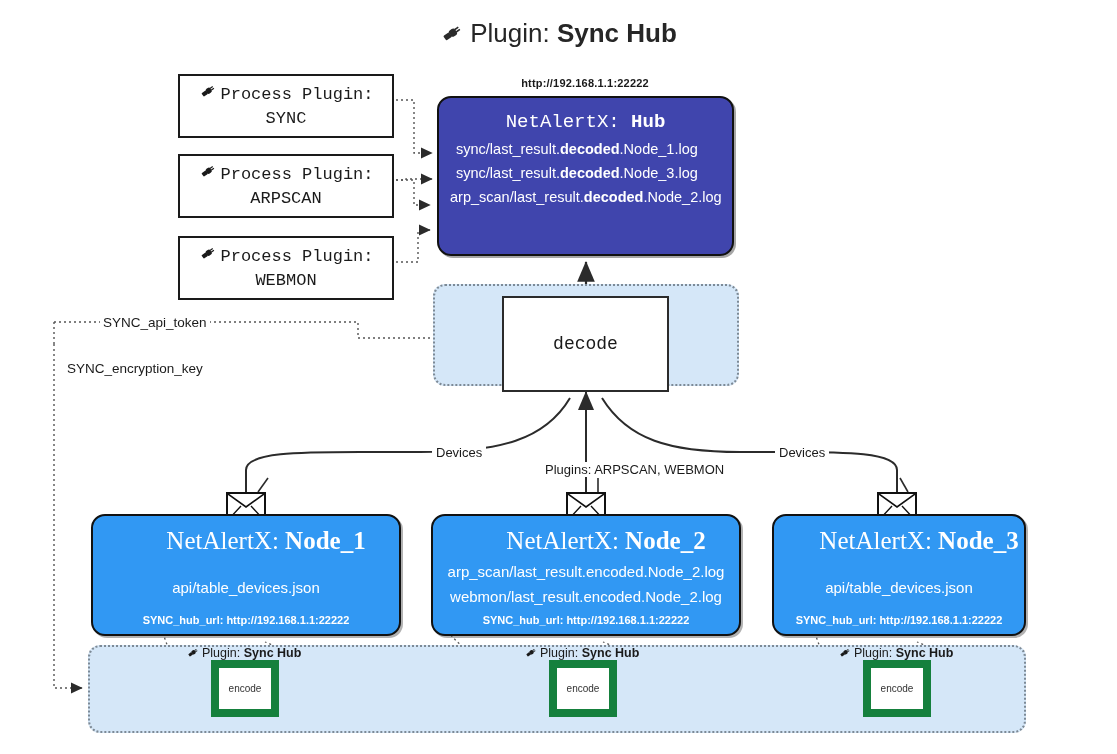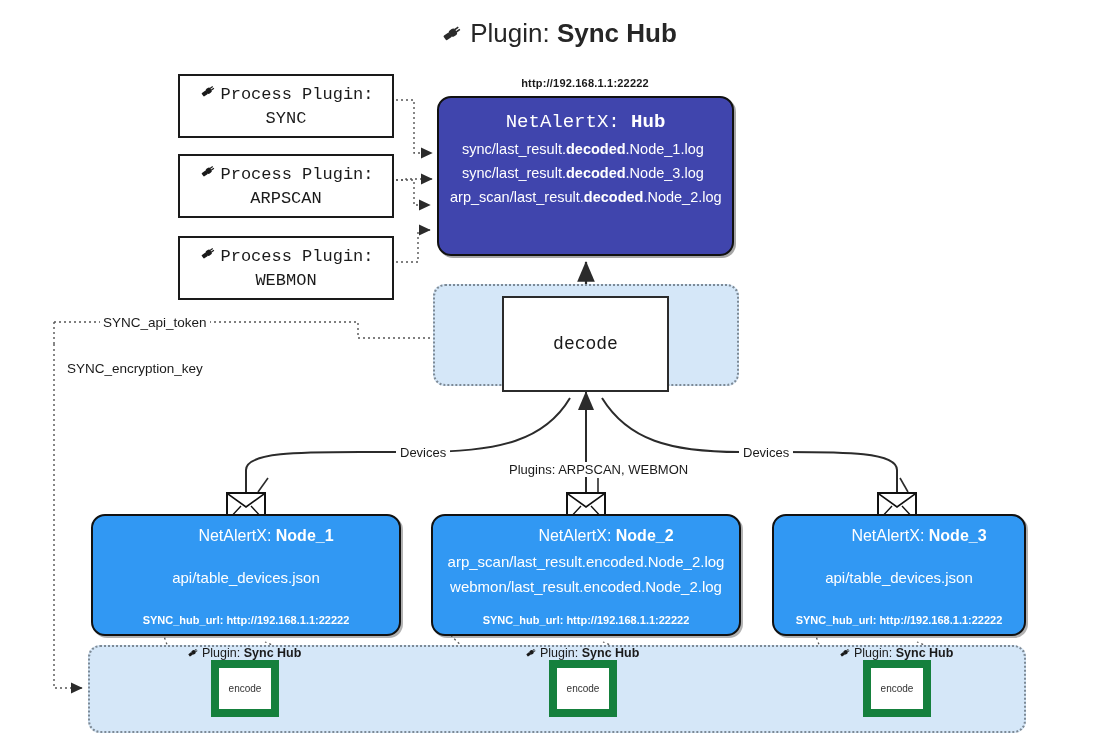--- a/index.html
+++ b/index.html
@@ -23,57 +23,57 @@
 
   
   #huburl{left:445px;top:77px;width:280px;text-align:center;font-size:11px;
           font-weight:bold;color:#1a1a1a;letter-spacing:.2px;}
   #hub{left:437px;top:96px;width:297px;height:160px;background:#4045ad;
        border:2px solid #111;border-radius:14px;box-sizing:border-box;
        box-shadow:2px 2px 0 rgba(0,0,0,.35);}
   #hub .hubtitle{margin-top:13px;text-align:center;font-family:"Liberation Mono",monospace;
        font-size:19px;color:#ffffff;}
   #hub .hubtitle .b{font-weight:bold;}
-  #hub .logline{margin-top:8px;padding-left:23px;font-size:14.5px;color:#ffffff;
+  #hub .logline{margin-top:8px;padding-left:17px;font-size:14.5px;color:#ffffff;
        white-space:nowrap;}
   #hub .logline.wide{font-size:14.5px;padding-left:11px;}
   #hub .logline .b{font-weight:bold;}
 
   
   #decodewrap{left:433px;top:284px;width:306px;height:102px;background:#d5e7f8;
        border:2px dotted #7d8a96;border-radius:12px;box-sizing:border-box;}
   #decodebox{left:502px;top:296px;width:167px;height:96px;background:#fff;
        border:2px solid #2b2b2b;box-sizing:border-box;display:flex;align-items:center;
        justify-content:center;font-family:"Liberation Mono",monospace;font-size:18px;color:#1a1a1a;}
 
   
   .node{height:122px;background:#3198f3;border:2px solid #111;border-radius:14px;
         box-sizing:border-box;box-shadow:2px 2px 0 rgba(0,0,0,.3);text-align:center;
         color:#ffffff;}
-  .node .ntitle{margin-top:11px;font-family:Liberation Sans, sans-serif;font-size:16px;margin-left:40px;}
+  .node .ntitle{margin-top:11px;font-family:Liberation Serif, serif;font-size:25px;margin-left:40px;}
   .node .ntitle .b{font-weight:bold;}
   .node .nline{margin-top:24px;font-size:15px;}
   .node .nline.tight{margin-top:8px;}
   .node .nfoot{position:absolute;bottom:8px;left:0;width:100%;font-size:11px;font-weight:bold;}
 
   
   .envelope{width:40px;height:30px;background:#fff;border:2px solid #111;box-sizing:border-box;}
 
   
   #bottomwrap{left:88px;top:645px;width:938px;height:88px;background:#d5e7f8;
        border:2px dotted #7d8a96;border-radius:12px;box-sizing:border-box;}
   .pluglabel{font-size:12.5px;color:#1a1a1a;white-space:nowrap;}
   .pluglabel .b{font-weight:bold;}
   .pluglabel .plugicon{display:inline-block;vertical-align:-2px;margin-right:2px;}
   .encodebox{width:68px;height:57px;background:#fff;border:8px solid #15803d;
        box-sizing:border-box;display:flex;align-items:center;justify-content:center;
        font-family:Liberation Sans, sans-serif;font-size:10px;color:#333;}
 
   
-  .edgelabel{font-size:13px;color:#1a1a1a;background:#ffffff;padding:0 4px;white-space:nowrap;}
+  .edgelabel{font-size:13px;color:#1a1a1a;background:#ffffff;padding:0 4px;white-space:nowrap;margin-left:36px;}
   .tokenlabel{font-size:13.5px;color:#1a1a1a;background:#ffffff;padding:0 3px;white-space:nowrap;}
 </style>
 </head>
 <body>
 
 <svg class="layer">
   <defs>
     <marker id="arrHead" markerWidth="9" markerHeight="9" refX="8" refY="4.5" orient="auto">
       <path d="M0,0.5 L8.5,4.5 L0,8.5 Z" fill="#2b2b2b"></path>
     </marker>

